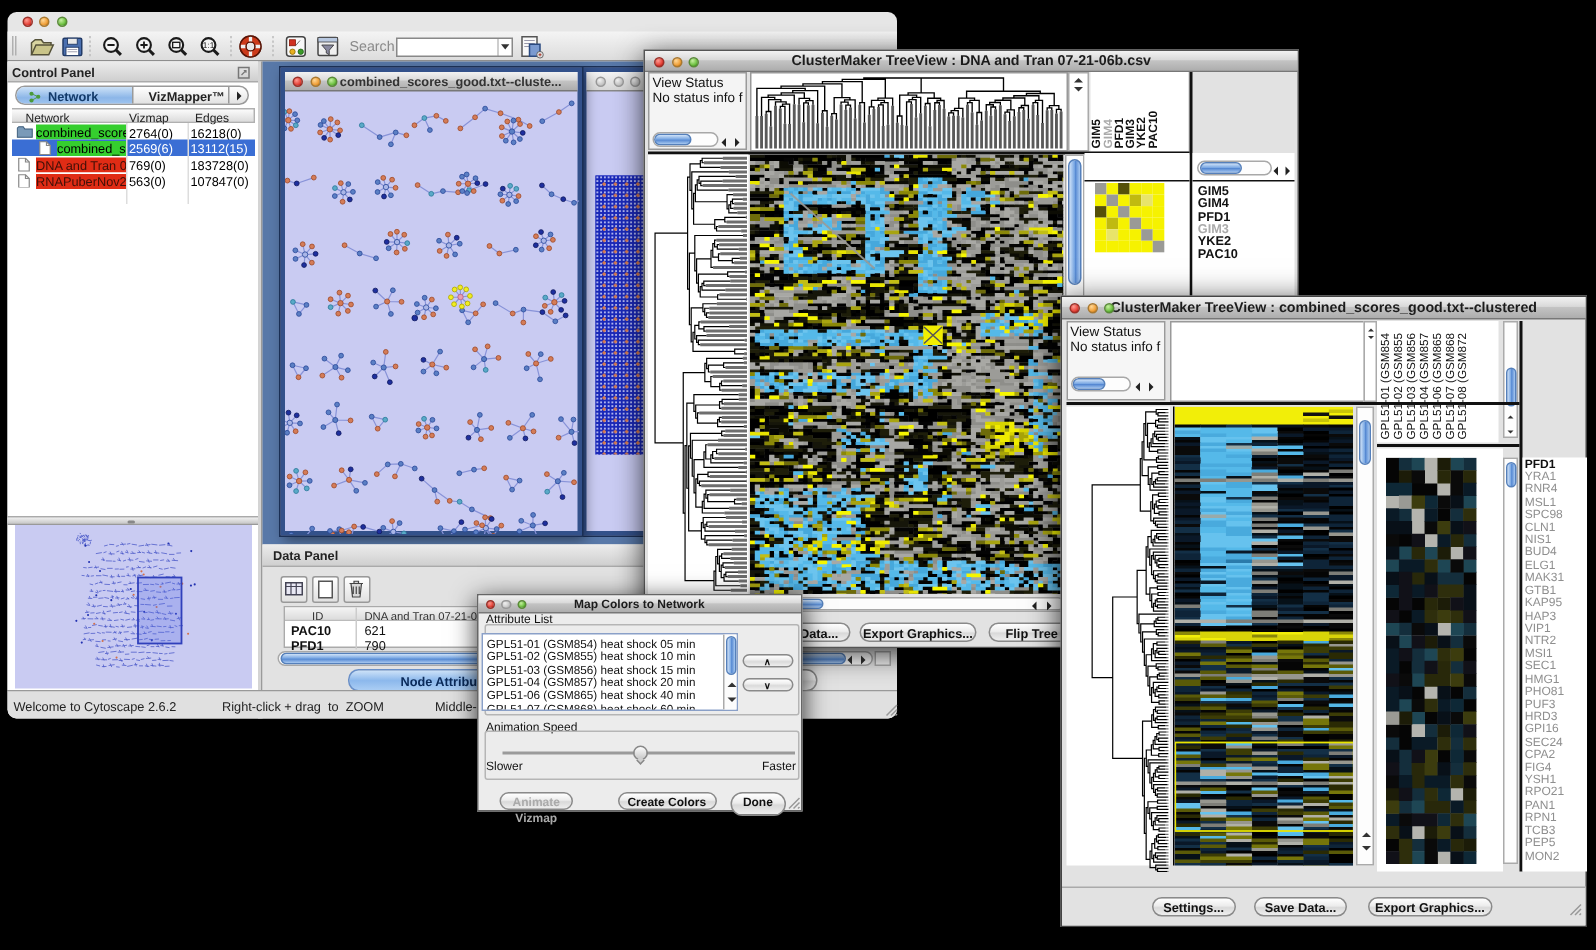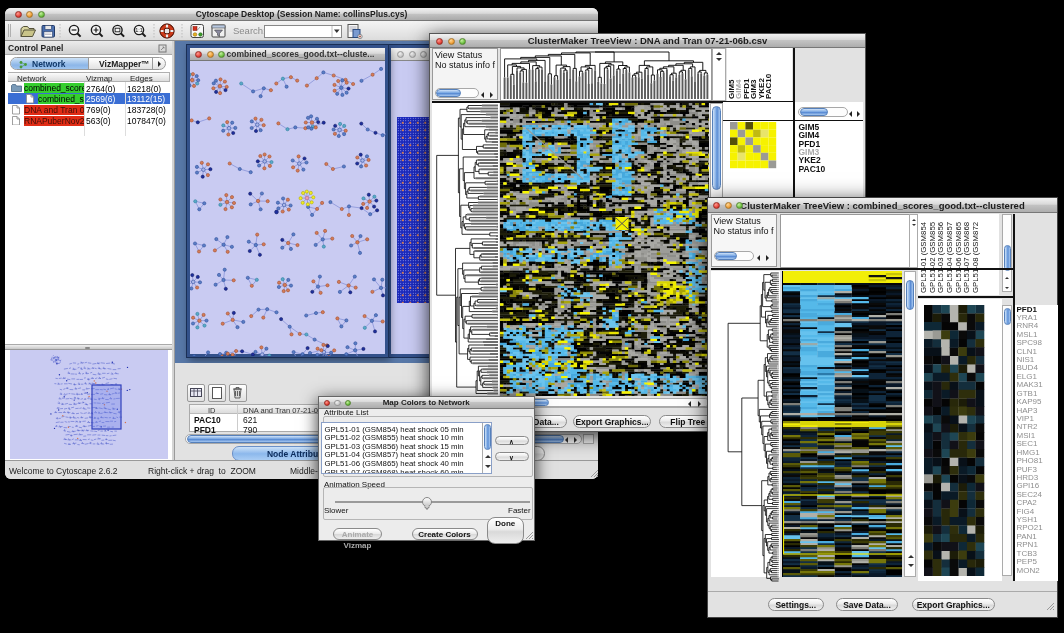--- a/index.html
+++ b/index.html
@@ -17,21 +17,20 @@
 .aquah{position:absolute;background:#fdfdfd;border:1px solid #a8a8a8;border-radius:6px;overflow:hidden}
 .aquathumbh{position:absolute;top:0;bottom:0;border-radius:5px;
   background:linear-gradient(#cfe2f8,#76a5e2 48%,#5588d2 55%,#a7c8f0);border:1px solid #5580bb}
 .aquathumbv{position:absolute;left:0;right:0;border-radius:5px;
   background:linear-gradient(90deg,#cfe2f8,#76a5e2 48%,#5588d2 55%,#a7c8f0);border:1px solid #5580bb}
 .sarr{position:absolute;width:0;height:0}
 .panelbox{position:absolute;background:#f2f2f2;border:1px solid #9a9a9a}
 svg{display:block}
 </style></head><body>
 <div class="abs" style="left:5px;top:8px;width:593px;height:471px;background:#e6e6e6;border-radius:6px;box-shadow:0 3px 14px rgba(0,0,0,0.7)">
-    <div class="titlebar" style="height:13px;border-radius:6px 6px 0 0;font-size:8.5px;line-height:13px">Cytoscape Desktop (Session Name: collinsPlus.cys)</div>
     <div class="tl tlr" style="left:9.5px;top:3.0px;width:7.0px;height:7.0px"></div>
     <div class="tl tlo" style="left:21.0px;top:3.0px;width:7.0px;height:7.0px"></div>
     <div class="tl tlg" style="left:32.5px;top:3.0px;width:7.0px;height:7.0px"></div>
     <div class="abs" style="left:0;top:13px;width:593px;height:20px;background:linear-gradient(#f4f4f4,#dcdcdc);border-bottom:1px solid #8e8e8e">
       <svg class="abs" style="left:0;top:0" width="593" height="20">
         <path d="M3.5 3v13M5.5 3v13" stroke="#b0b0b0" stroke-width="1"></path>
         <path d="M16 15.5v-8l2.5-2h4l1.5 2h5v2.5" fill="#d8d4a0" stroke="#55523a" stroke-width="1"></path>
         <path d="M16 15.5l3-6.5h11.5l-3 6.5z" fill="#c9c489" stroke="#55523a" stroke-width="1"></path>
         <rect x="37" y="4.5" width="12.5" height="11.5" rx="1" fill="#4a6faf" stroke="#223a66"></rect>
         <rect x="40" y="4.5" width="6.5" height="4" fill="#e8e8e8" stroke="#223a66" stroke-width="0.6"></rect>
@@ -548,20 +547,23 @@
             <circle cx="120.0" cy="292.0" r="1.6" fill="#5b7fc4" stroke="#2a4a9a" stroke-width="0.55"></circle>
             <circle cx="131.4" cy="289.2" r="1.6" fill="#d47c58" stroke="#a04a28" stroke-width="0.55"></circle>
             <circle cx="137.8" cy="297.0" r="1.6" fill="#1e2f9e" stroke="#101a60" stroke-width="0.55"></circle>
             <circle cx="144.2" cy="289.4" r="1.6" fill="#d47c58" stroke="#a04a28" stroke-width="0.55"></circle>
             <circle cx="137.8" cy="305.0" r="1.6" fill="#d47c58" stroke="#a04a28" stroke-width="0.55"></circle>
           </svg>
         </div>
       </div>
     </div>
     <div class="abs" style="left:170px;top:355px;width:423px;height:97px;background:#e2e2e2">
+      <div class="abs" style="left:0;top:0;width:423px;height:15px;background:linear-gradient(#ececec,#cfcfcf);border-bottom:1px solid #aaa;font-size:8.5px;font-weight:bold;color:#222">
+        <span class="abs" style="left:7px;top:2px">Data Panel</span>
+      </div>
       <div class="abs" style="left:12px;top:21px;width:18px;height:18px;background:linear-gradient(#fff,#e0e0e0);border:1px solid #999;border-radius:2px"></div>
       <div class="abs" style="left:33px;top:21px;width:18px;height:18px;background:linear-gradient(#fff,#e0e0e0);border:1px solid #999;border-radius:2px"></div>
       <div class="abs" style="left:54px;top:21px;width:18px;height:18px;background:linear-gradient(#fff,#e0e0e0);border:1px solid #999;border-radius:2px"></div>
       <svg class="abs" style="left:12px;top:21px" width="62" height="18">
         <rect x="3.5" y="4.5" width="11" height="8" fill="#e8e8f4" stroke="#445"></rect>
         <path d="M3.5 7h11M7 4.5v8M10.5 4.5v8" stroke="#445" stroke-width="0.8"></path>
         <rect x="25.5" y="3.5" width="9" height="11" fill="#fff" stroke="#555"></rect>
         <path d="M47 5h7l-1 9h-5zM46 5h9M49 5v-1.5h3V5M48.5 7v5M50.5 7v5M52.5 7v5" stroke="#444" fill="#d8d8d8" stroke-width="0.8"></path>
       </svg>
       <div class="abs" style="left:14px;top:41px;width:380px;height:28px;background:#fff;border:1px solid #aaa">
@@ -763,21 +765,21 @@
     <div class="pillbtn" style="left:175.5px;top:54.5px;width:34px;height:9.5px;font-size:6.5px;line-height:9px">∨</div>
     <span class="abs" style="left:5px;top:83px;font-size:8px;color:#111">Animation Speed</span>
     <div class="abs" style="left:3.5px;top:90px;width:210px;height:33px;border:1px solid #b5b5b5;border-radius:2px"></div>
     <div class="abs" style="left:16px;top:104px;width:195px;height:1.5px;background:#9a9a9a"></div>
     <div class="abs" style="left:103px;top:99.5px;width:10px;height:10px;background:linear-gradient(#fdfdfd,#c8c8c8);border:1px solid #888;border-radius:5px 5px 5px 5px"></div>
     <div class="abs" style="left:106px;top:108px;width:4px;height:4px;background:#d0d0d0;border:1px solid #888;transform:rotate(45deg);border-top:none;border-left:none"></div>
     <span class="abs" style="left:5px;top:109px;font-size:8px;color:#111">Slower</span>
     <span class="abs" style="left:189px;top:109px;font-size:8px;color:#111">Faster</span>
     <div class="pillbtn" style="left:14px;top:131px;width:49px;height:11.5px;font-size:8px;line-height:11px;color:#aaa">Animate Vizmap</div>
     <div class="pillbtn" style="left:92.5px;top:131px;width:66px;height:11.5px;font-size:8px;line-height:11px">Create Colors</div>
-    <div class="pillbtn" style="left:168px;top:120px;width:36.5px;height:27px;font-size:8px;line-height:11px">Done</div>
+    <div class="pillbtn" style="left:168px;top:131px;width:36.5px;height:16px;font-size:8px;line-height:11px">Done</div>
     <svg class="abs" style="left:206px;top:134px" width="9" height="9">
       <path d="M8 1L1 8M8 4L4 8M8 7L7 8" stroke="#999" stroke-width="1"></path>
     </svg>
   </div>
 <div class="abs" style="left:707px;top:197px;width:351px;height:421px;background:#e2e2e2;border:1px solid #444;box-shadow:0 5px 20px rgba(0,0,0,0.85)">
     <div class="titlebar" style="height:15px;font-size:9.5px;line-height:15px">ClusterMaker TreeView : combined_scores_good.txt--clustered</div>
     <div class="tl tlr" style="left:5.0px;top:4.0px;width:7.0px;height:7.0px"></div>
     <div class="tl tlo" style="left:16.5px;top:4.0px;width:7.0px;height:7.0px"></div>
     <div class="tl tlg" style="left:28.0px;top:4.0px;width:7.0px;height:7.0px"></div>
     <div class="panelbox" style="left:2.5px;top:16px;width:66.5px;height:53px;background:#f6f6f6;font-size:9px;color:#111">

